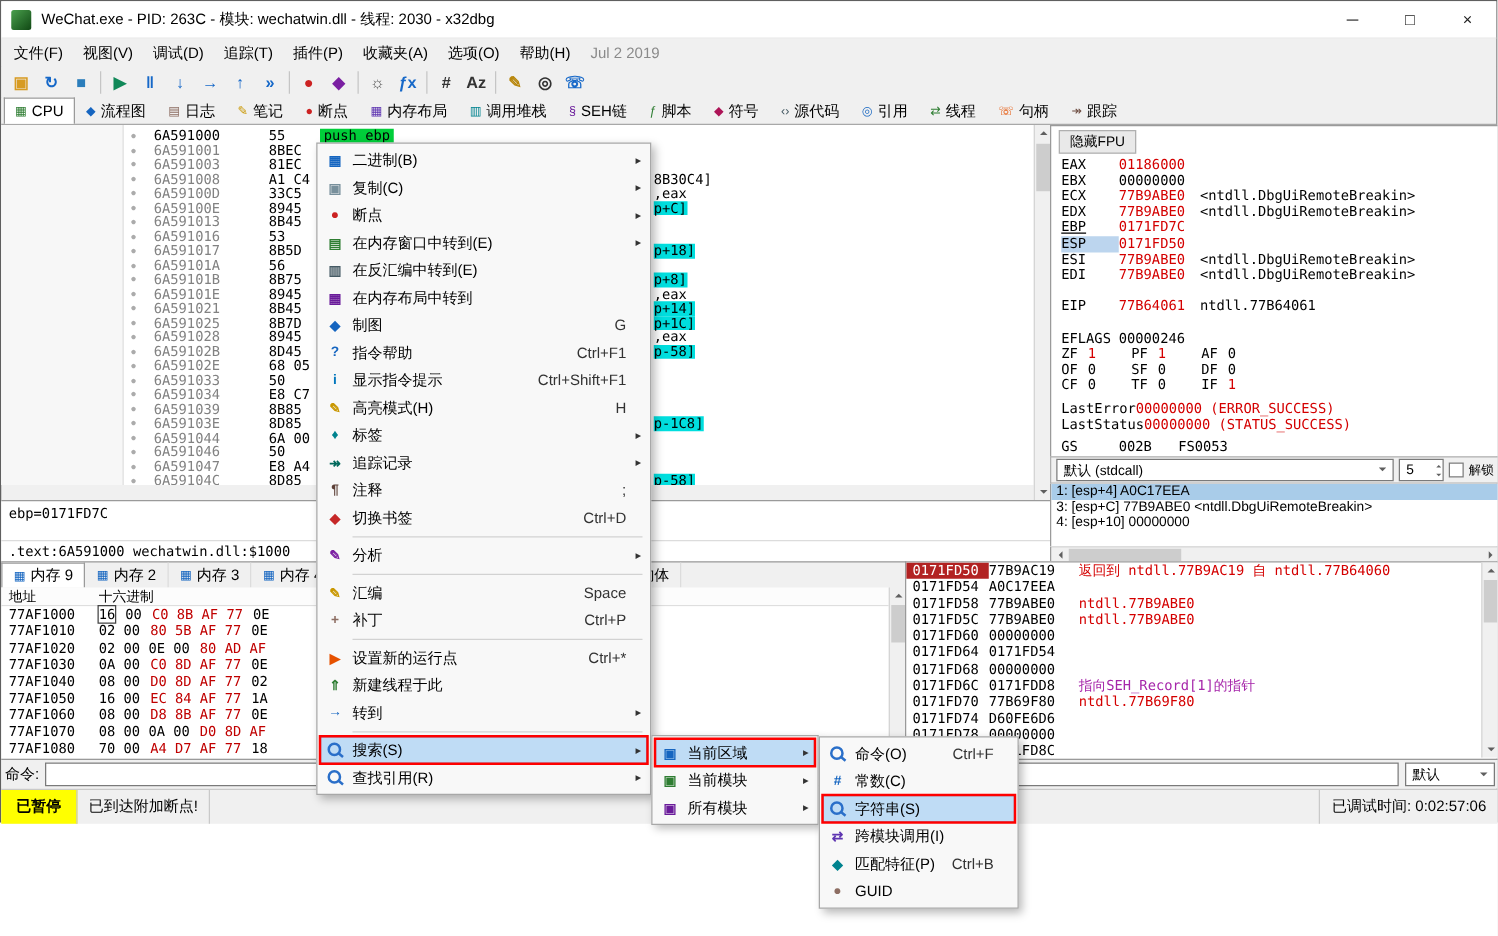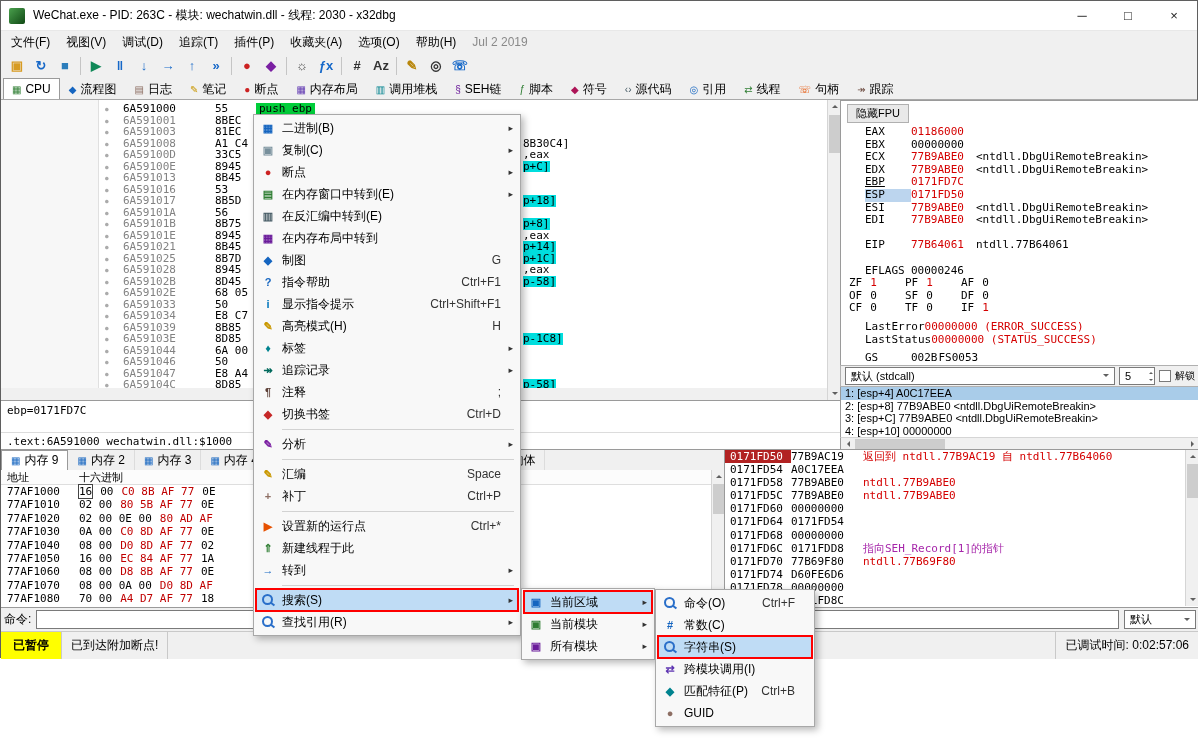--- a/index.html
+++ b/index.html
@@ -50,28 +50,28 @@
 .tri.d{border-top-color:#5f5f5f;margin-top:2px}
 .dvscroll{left:826px;top:99px;width:13px;height:300px;border-left:1px solid #d5d5d5}
 .dvscroll .sb-thumb{left:1px;top:15px;width:11px;height:38px}
 
 .infopane{position:absolute;left:0;top:399px;width:839px;height:49px;background:#fff;border-top:1px solid #9a9a9a}
 .info1{padding:3px 6px;font-family:"DejaVu Sans Mono",monospace;font-size:11px}
 .info2{position:absolute;left:0;bottom:0;width:100%;height:17px;border-top:1px solid #dcdcdc;padding:2px 6px;font-family:"DejaVu Sans Mono",monospace;font-size:11px}
 
 .regs{position:absolute;left:839px;top:99px;width:359px;height:265px;background:#fff;border-left:1px solid #9a9a9a;border-top:1px solid #9a9a9a;overflow:hidden;font-family:"DejaVu Sans Mono",monospace;font-size:11px}
 .hidefpu{display:inline-block;margin:3px 0 3px 6px;padding:1px 8px;background:#e9e9e9;border:1px solid #b0b0b0;font-family:"Liberation Sans",sans-serif;font-size:11px}
-.rrow{display:flex;height:12.6px;line-height:12.6px;padding-left:24px;white-space:nowrap}
+.rrow{display:flex;height:12.6px;line-height:12.6px;padding-left:8px;white-space:nowrap}
 .rname{min-width:46px}
 .rname.und{text-decoration:underline}
 .rname.selbox{background:#bcd5ee}
 .red{color:#d40000}
 .purple{color:#a626aa}
 .rnote{margin-left:12px}
-.seg2{margin-left:1px;min-width:0}
+.seg2{margin-left:21px;min-width:0}
 .rspacer{height:6px}
 .flags{padding-left:8px;display:grid;grid-template-columns:repeat(3,56px)}
 .fcell{height:12.6px;line-height:12.6px}
 .fcell .fv{margin-left:8px}
 
 .ccrow{position:absolute;left:839px;top:364px;width:359px;height:22px;background:#f0f0f0;border:1px solid #b0b0b0;border-right:none;display:flex;align-items:center;padding:0 4px;gap:4px}
 .ccsel{flex:1;height:18px;background:#fff;border:1px solid #7a7a7a;display:flex;align-items:center;padding:0 5px;font-size:11px}
 .ccsel .tri{margin-left:auto}
 .ccspin{width:36px;height:18px;background:#fff;border:1px solid #7a7a7a;display:flex;align-items:center;padding-left:5px;font-size:11px;position:relative}
 .spinbtns{position:absolute;right:1px;top:0;height:100%;display:flex;flex-direction:column;justify-content:center;gap:1px}
@@ -654,21 +654,20 @@
         </div>
     </div>
     <div class="cccb"></div>
     <span class="cclabel">解锁</span>
   </div>
 
   <div class="args">
 
       <div class="arow sel">1: [esp+4] A0C17EEA</div>
 
-      <div class="arow">2: [esp+8] 77B9ABE0 &lt;ntdll.DbgUiRemoteBreakin&gt;</div>
 
       <div class="arow">3: [esp+C] 77B9ABE0 &lt;ntdll.DbgUiRemoteBreakin&gt;</div>
 
       <div class="arow">4: [esp+10] 00000000</div>
     </div>
   <div class="sb argsscroll">
     <div class="sb-btn" style="left:0;top:0">
         <div class="tri l"></div>
       </div>
     <div class="sb-thumb"></div>

